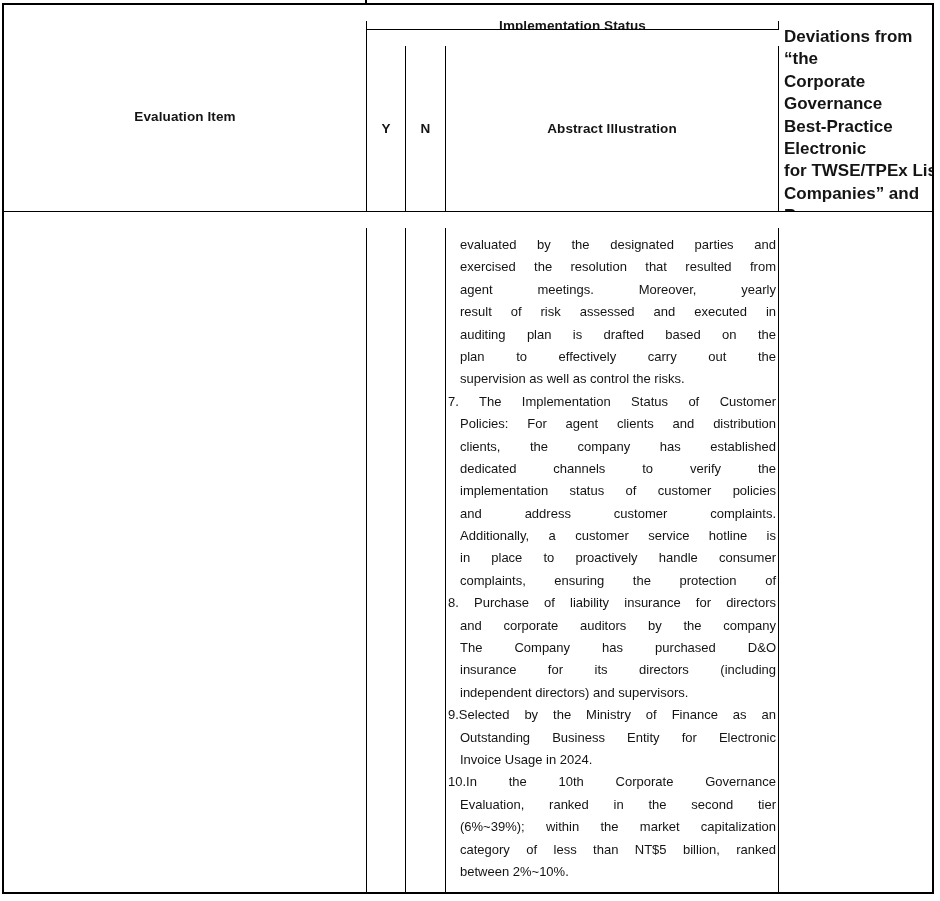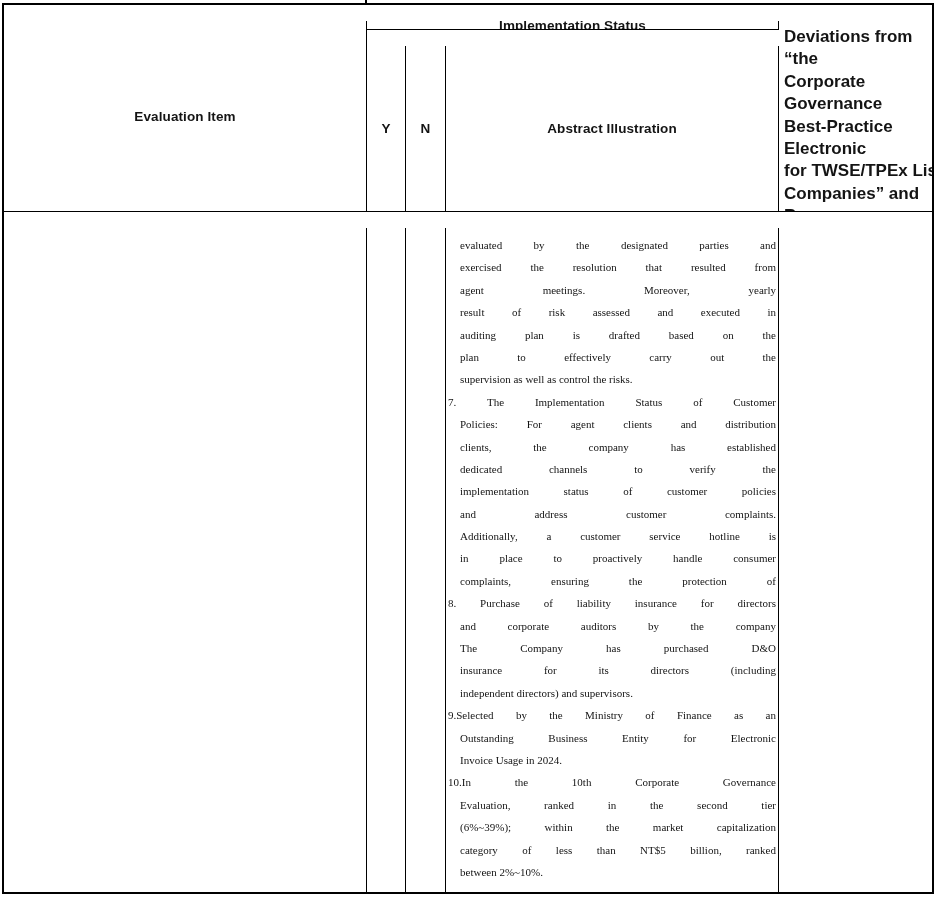--- a/index.html
+++ b/index.html
@@ -82,31 +82,30 @@
     line-height: 22.4px;
     white-space: nowrap;
   }
   .b-eval { grid-column: 1; grid-row: 3; }
   .b-y    { grid-column: 2; grid-row: 3; }
   .b-n    { grid-column: 3; grid-row: 3; }
   .b-abs  { grid-column: 4; grid-row: 3; padding-top: 6px; }
   .b-dev  { grid-column: 5; grid-row: 3; }
 
   .ln {
-    font-size: 11px;
+    font-size: 13px;
     line-height: 22.4px;
     padding-left: 14px;
     padding-right: 2px;
     text-align: justify;
     text-align-last: justify;
     text-justify: inter-word;
     white-space: normal;
     overflow: hidden;
     height: 22.4px;
-    font-family: Liberation Serif, serif;
   }
   .ln.num { padding-left: 2px; }
   .ln.endpara { text-align-last: left; }
 </style>
 </head>
 <body>
 
 <div class="page">
 
   <div class="top-tick"></div>

